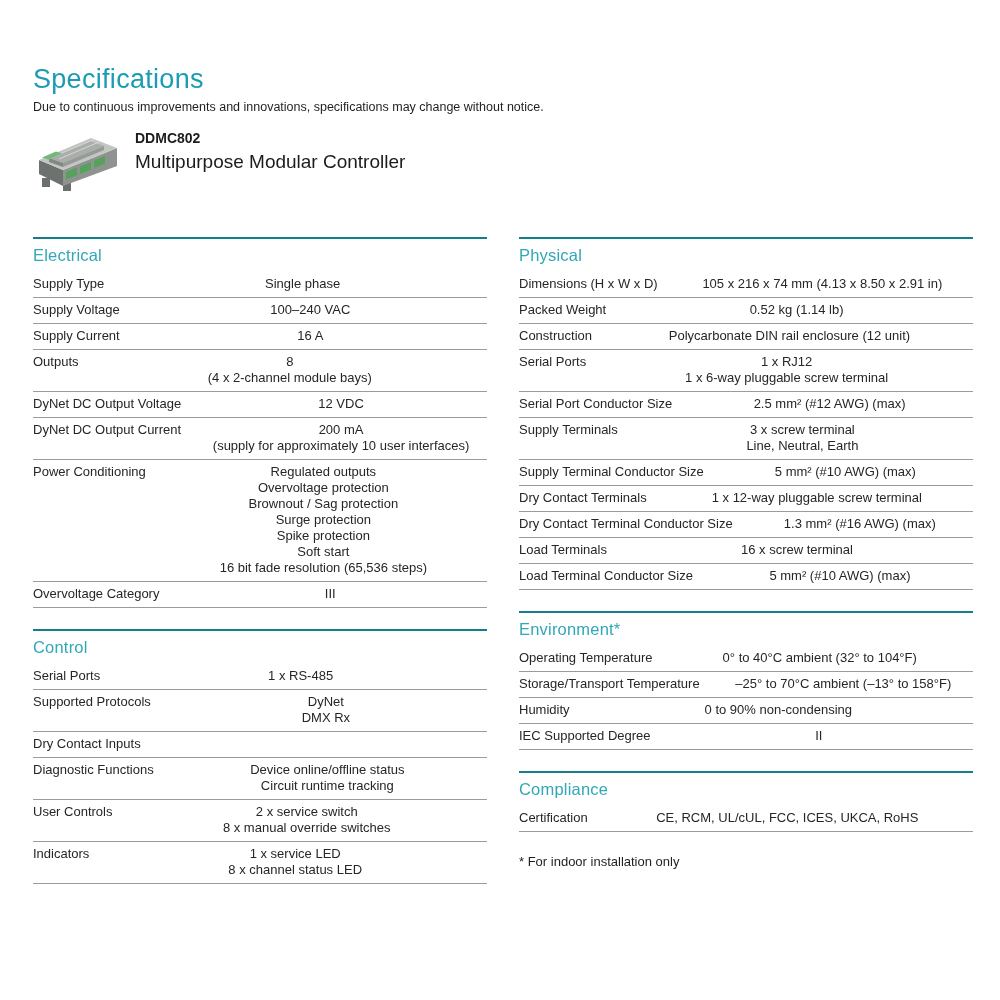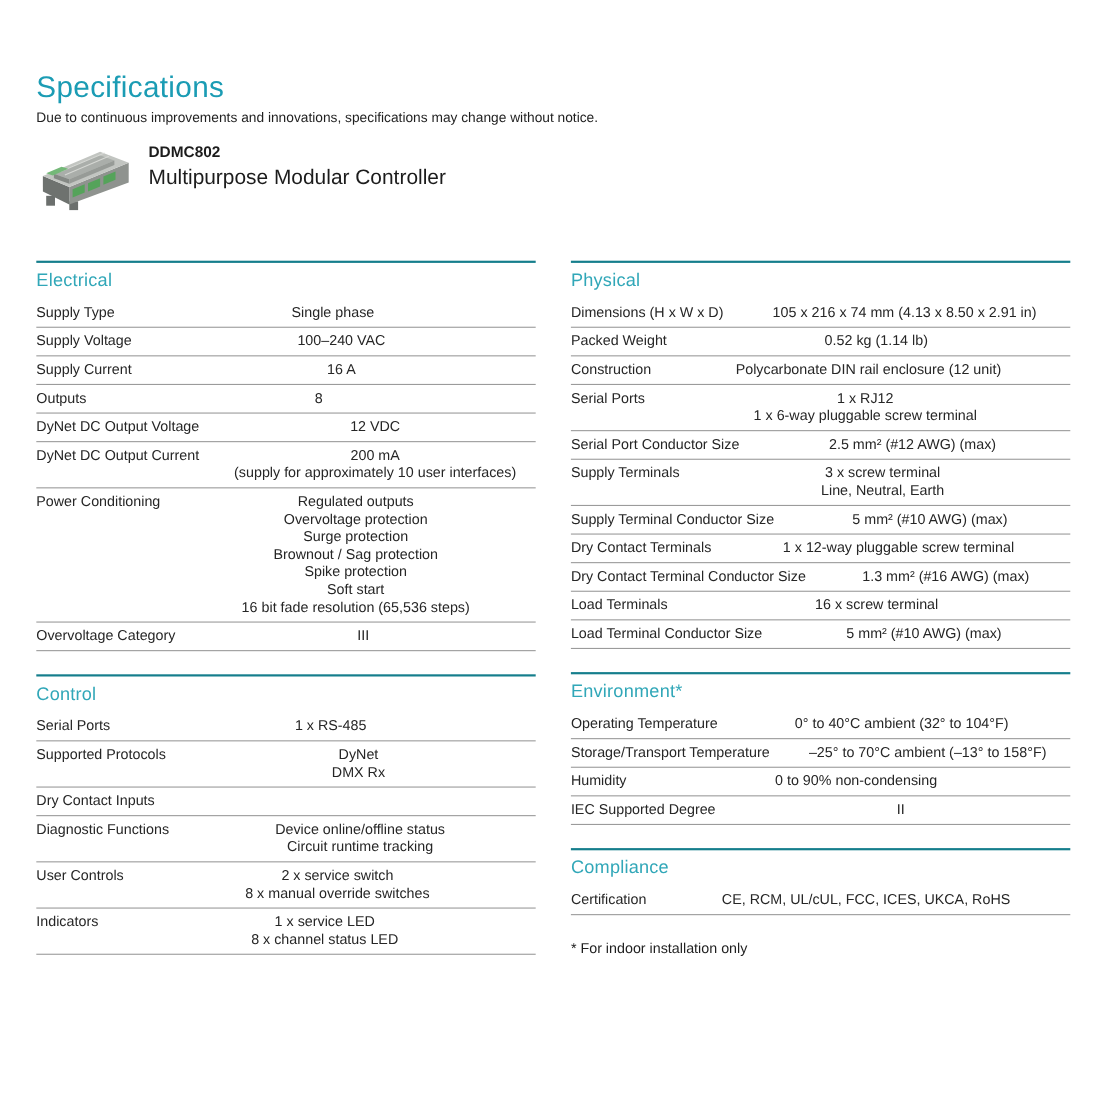--- a/index.html
+++ b/index.html
@@ -96,42 +96,43 @@
             <div class="spec-row">
               <div class="spec-label">Supply Current</div>
               <div class="spec-values">
                 <div class="spec-value-line">16 A</div>
               </div>
             </div>
             <div class="spec-row">
               <div class="spec-label">Outputs</div>
               <div class="spec-values">
                 <div class="spec-value-line">8</div>
+                <div class="spec-value-line">(4 x 2-channel module bays)</div>
               </div>
             </div>
             <div class="spec-row">
               <div class="spec-label">DyNet DC Output Voltage</div>
               <div class="spec-values">
                 <div class="spec-value-line">12 VDC</div>
               </div>
             </div>
             <div class="spec-row">
               <div class="spec-label">DyNet DC Output Current</div>
               <div class="spec-values">
                 <div class="spec-value-line">200 mA</div>
                 <div class="spec-value-line">(supply for approximately 10 user interfaces)</div>
               </div>
             </div>
             <div class="spec-row">
               <div class="spec-label">Power Conditioning</div>
               <div class="spec-values">
                 <div class="spec-value-line">Regulated outputs</div>
                 <div class="spec-value-line">Overvoltage protection</div>
+                <div class="spec-value-line">Brownout / Sag protection</div>
                 <div class="spec-value-line">Surge protection</div>
-                <div class="spec-value-line">Brownout / Sag protection</div>
                 <div class="spec-value-line">Spike protection</div>
                 <div class="spec-value-line">Soft start</div>
                 <div class="spec-value-line">16 bit fade resolution (65,536 steps)</div>
               </div>
             </div>
             <div class="spec-row">
               <div class="spec-label">Overvoltage Category</div>
               <div class="spec-values">
                 <div class="spec-value-line">III</div>
               </div>

